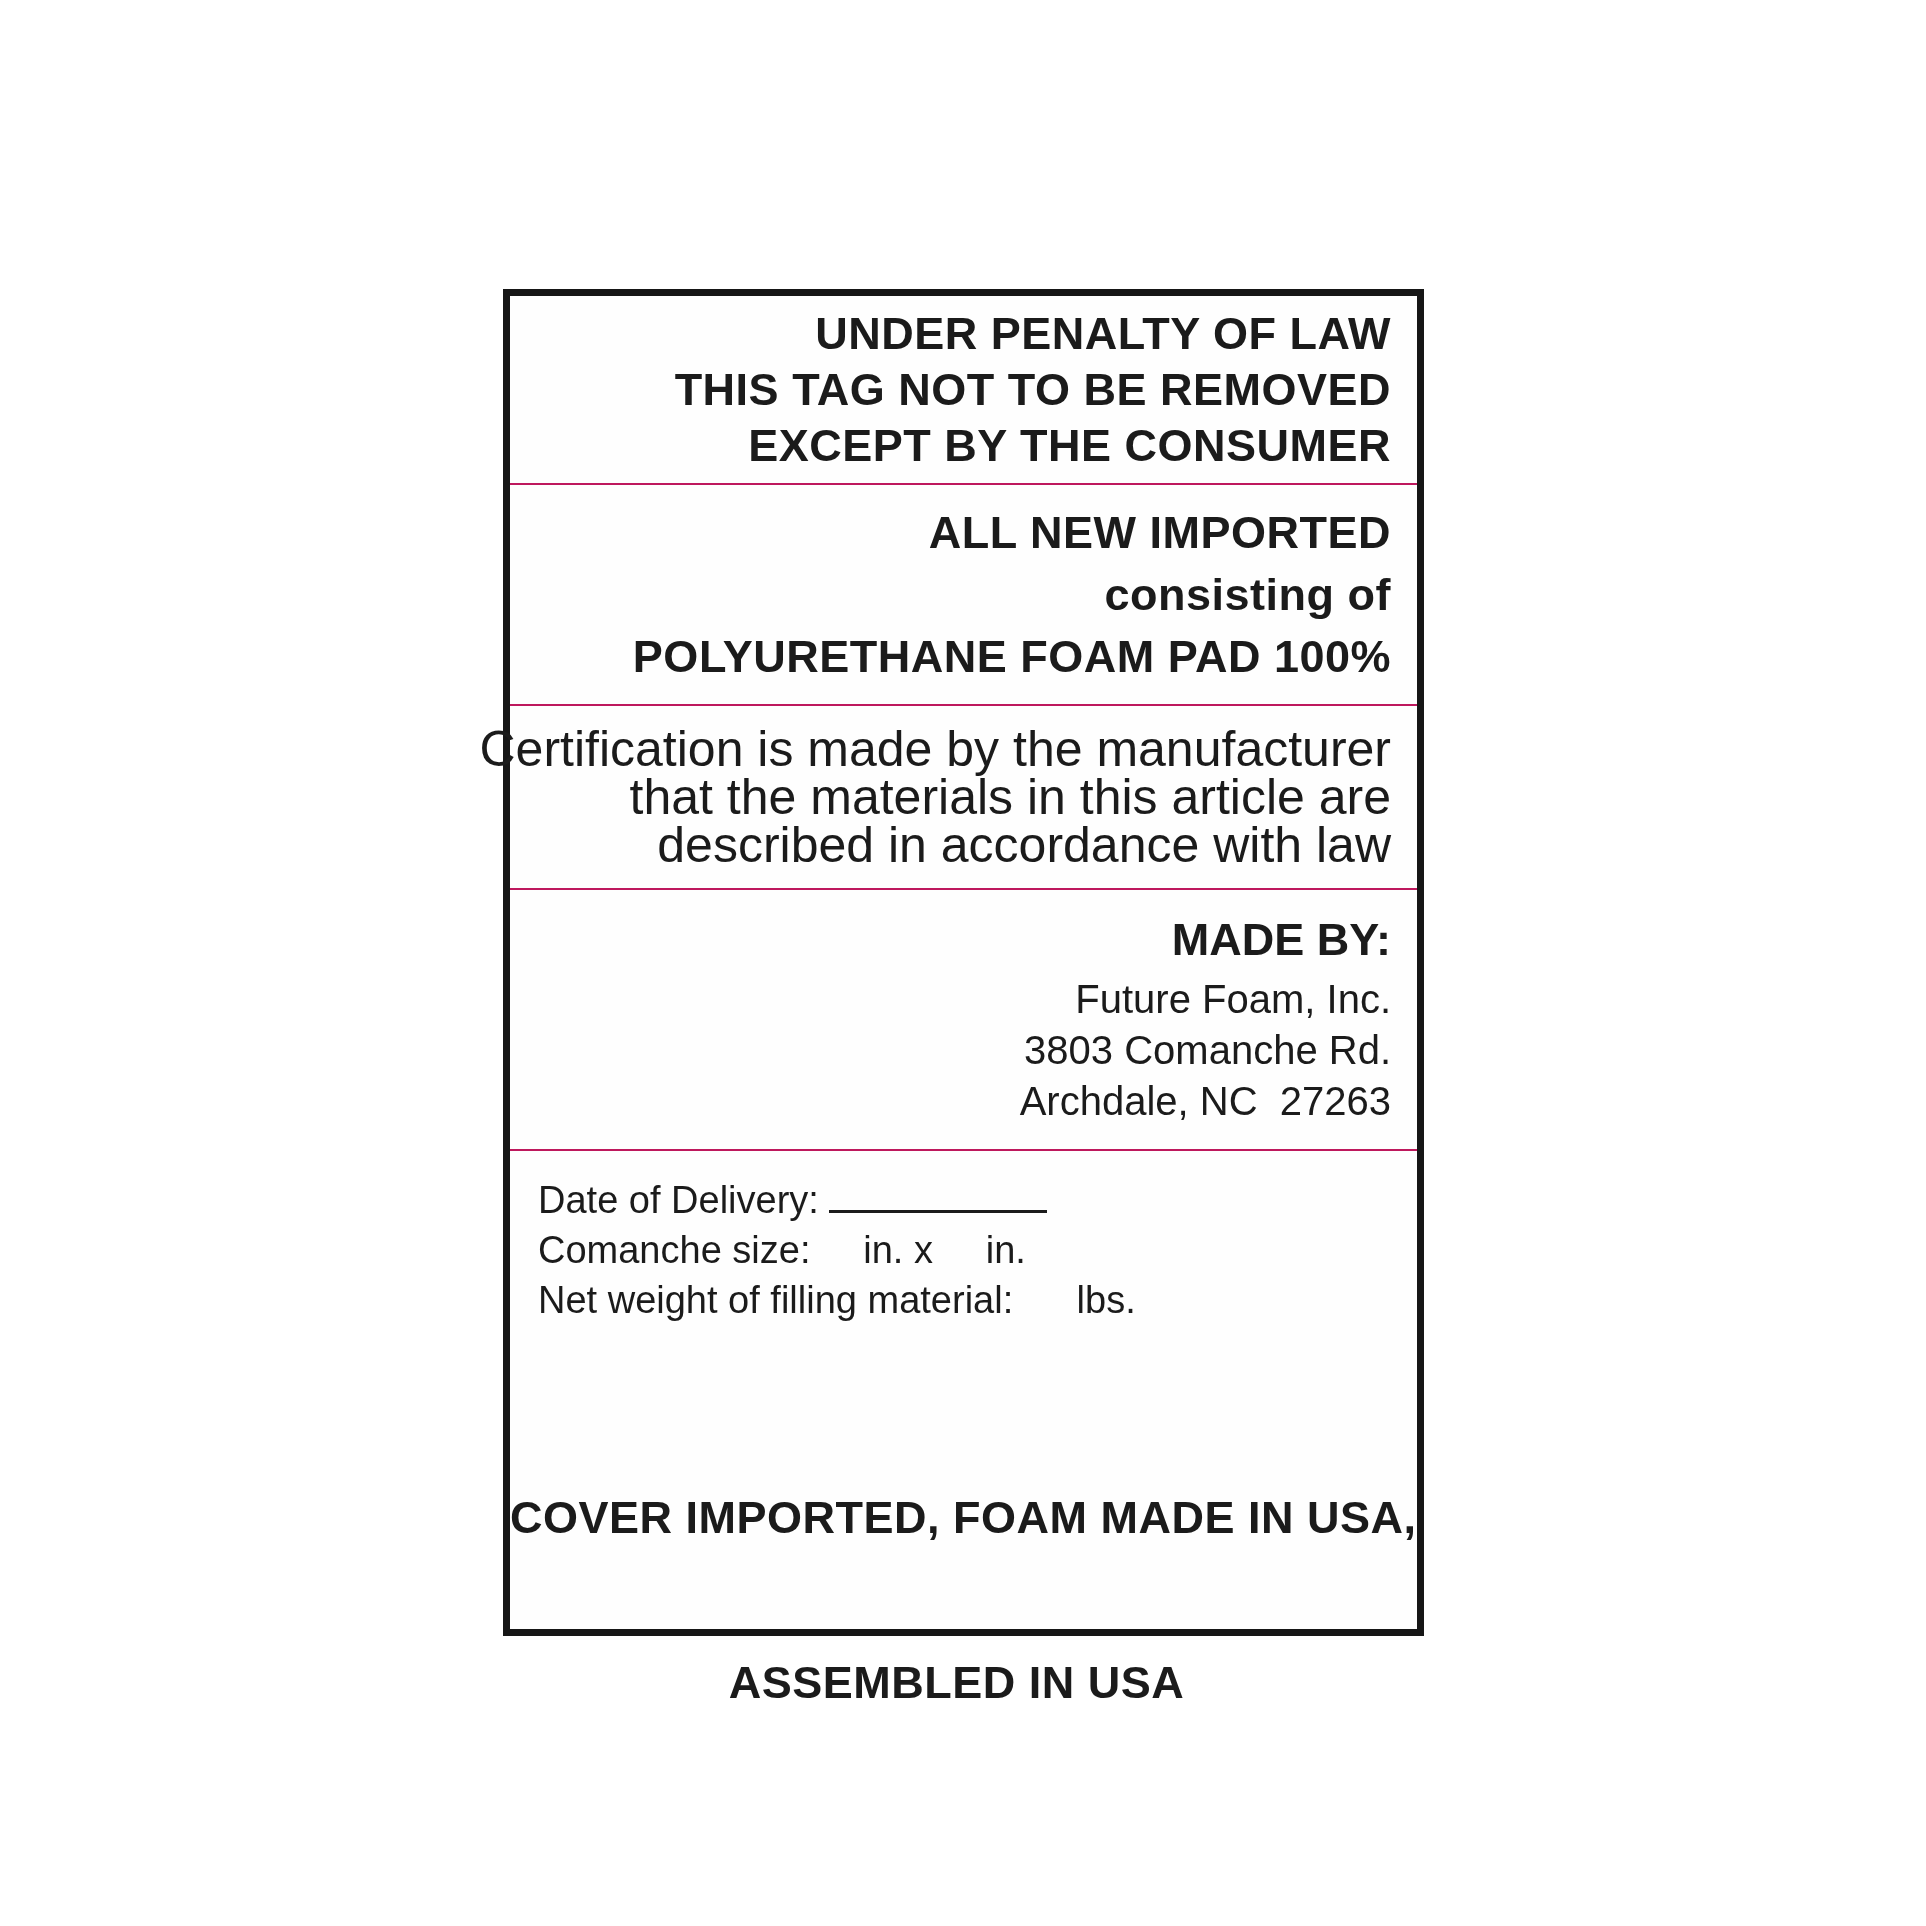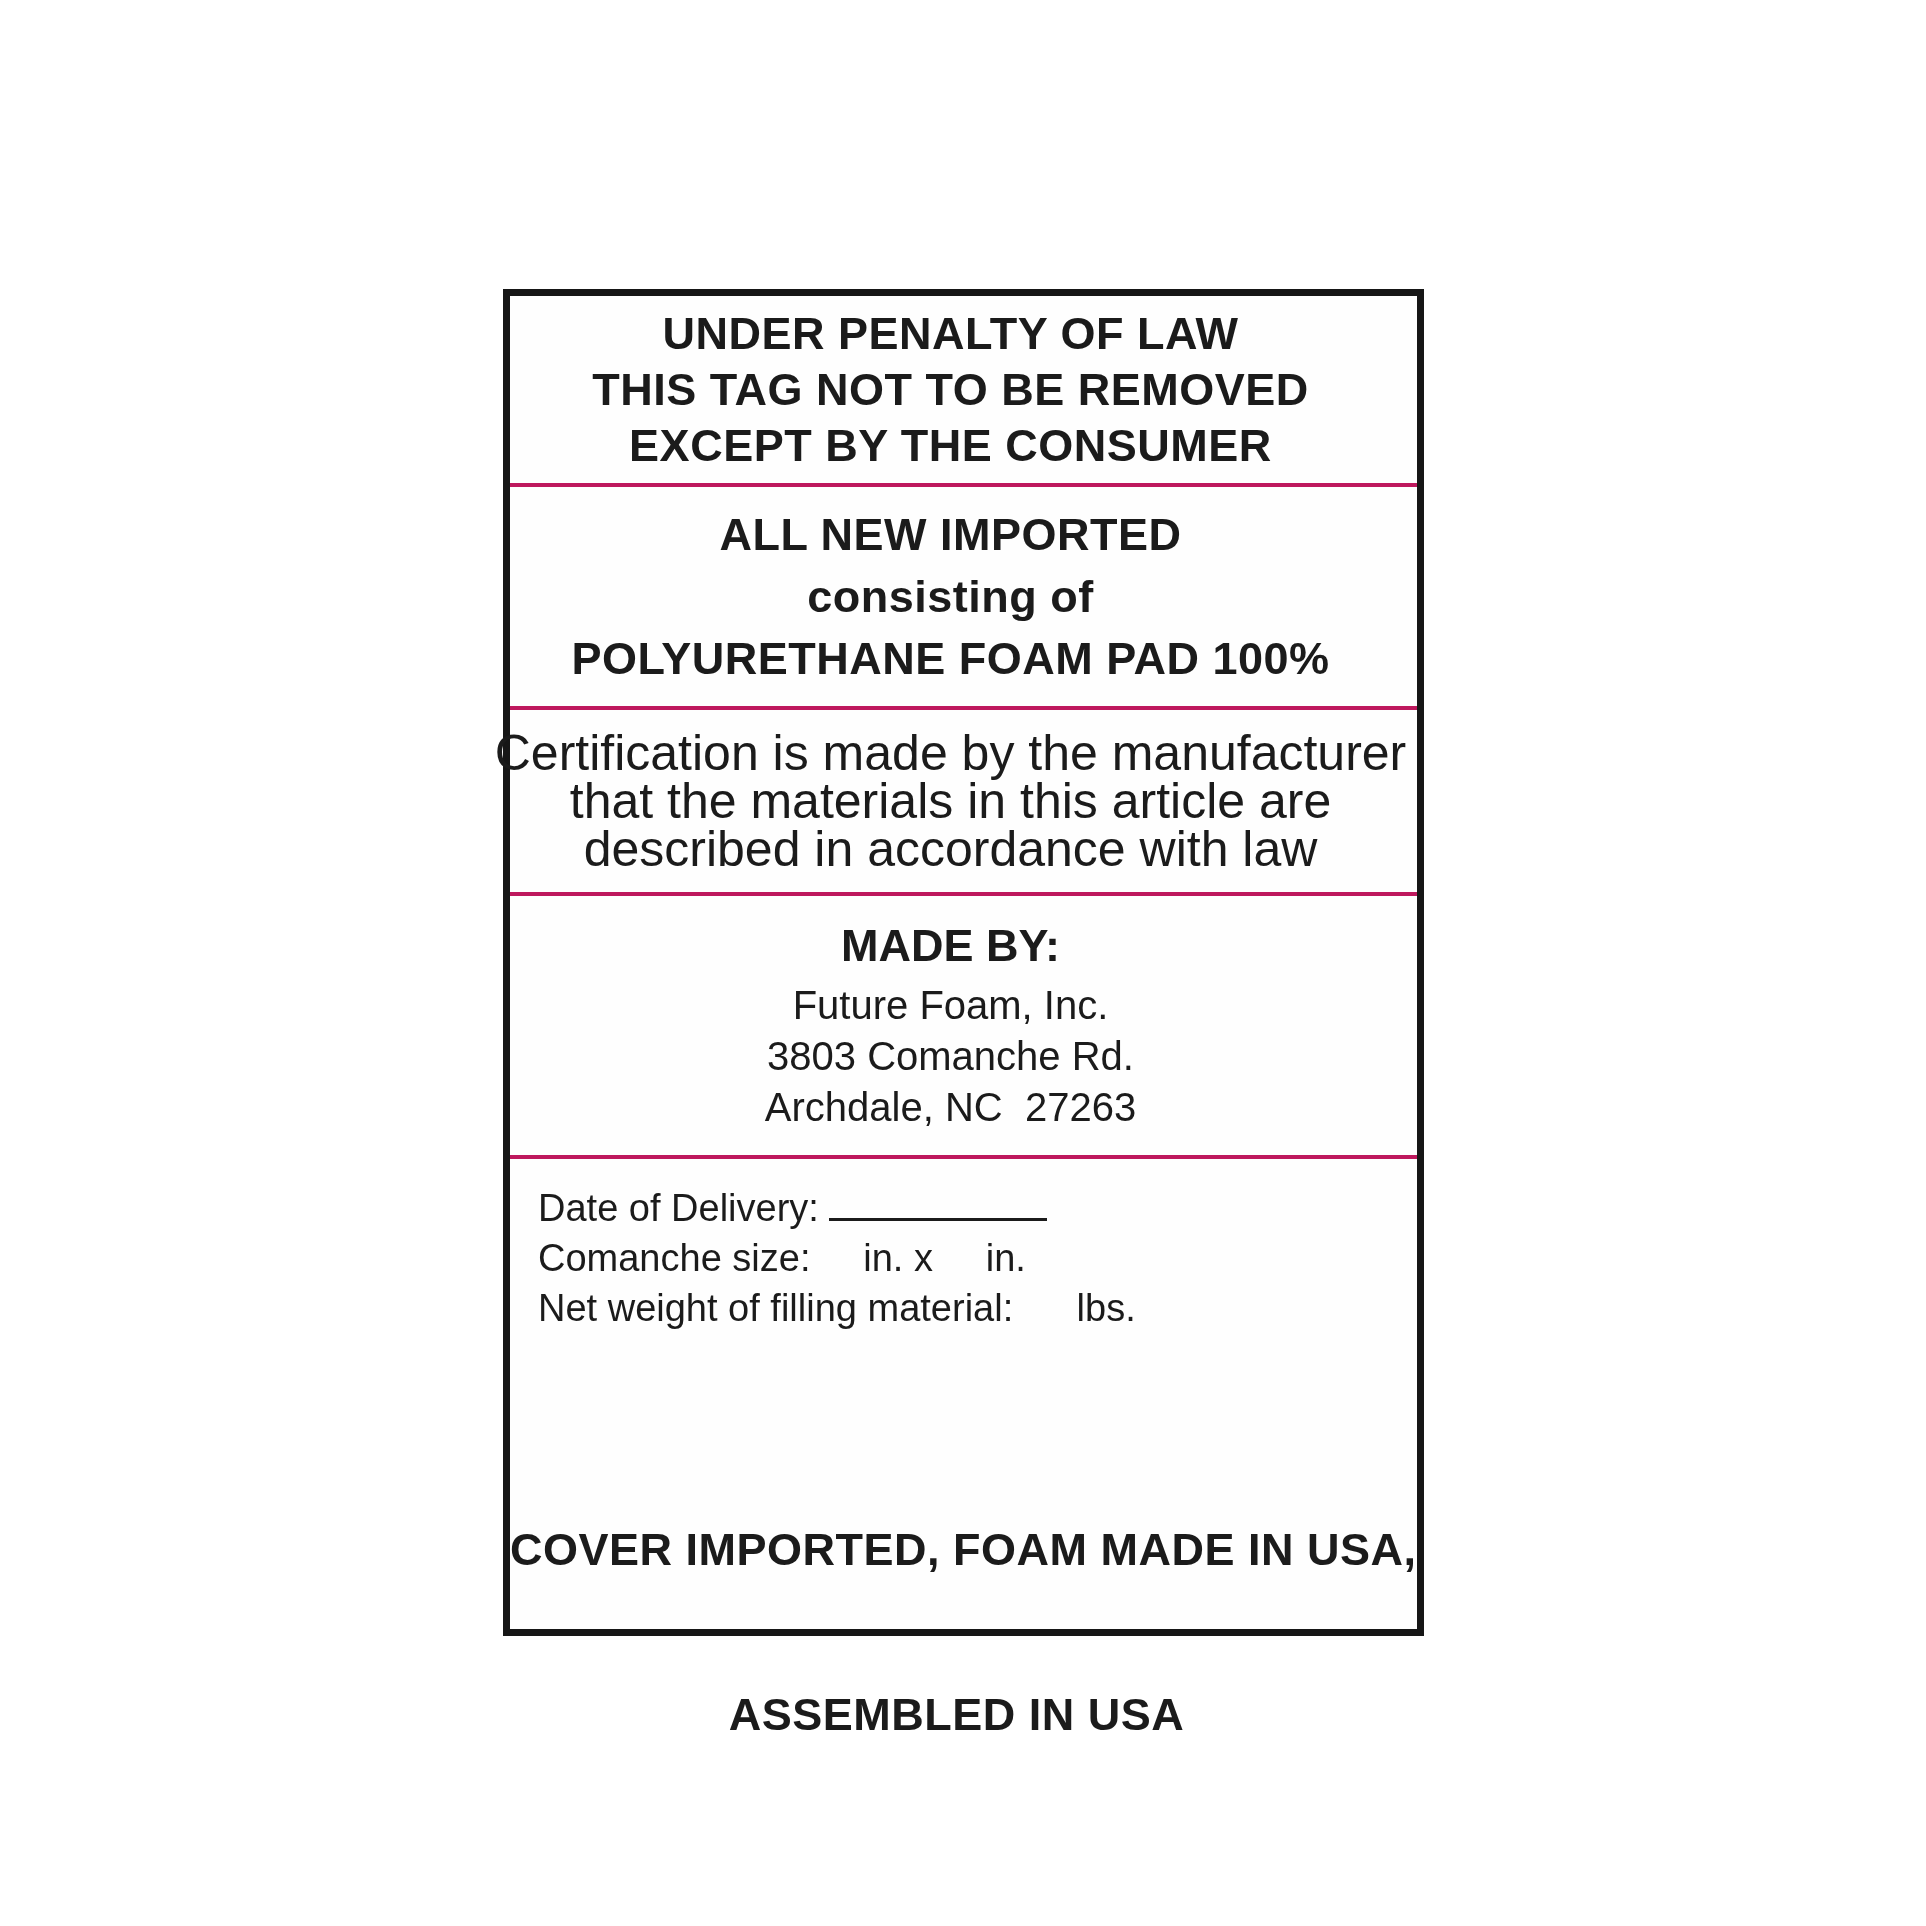--- a/index.html
+++ b/index.html
@@ -22,42 +22,41 @@
     width: 921px;
     height: 1347px;
     border: 7px solid #161616;
     box-sizing: border-box;
     background: #fefefe;
     display: flex;
     flex-direction: column;
   }
   .sec {
     box-sizing: content-box;
-    border-bottom: 4px solid #be185d;
+    border-bottom: 2px solid #be185d;
     display: flex;
     flex-direction: column;
     justify-content: center;
-    align-items: center;
+    align-items: flex-end;
     text-align: center;
     padding-right: 26px; 
   }
   .sec:last-child { border-bottom: none; }
 
   .sec-penalty   { height: 187px; }
   .sec-material  { height: 219px; }
   .sec-reg       { height: 97px;  }
   .sec-cert      { height: 182px; }
   .sec-madeby    { height: 259px; }
   .sec-details   {
     height: 358px;
     justify-content: flex-start;
     align-items: stretch;
     text-align: left;
     padding-right: 0;
-    gap: 24px;
   }
 
   .bold-line {
     font-weight: 700;
     font-size: 45px;
     line-height: 56px;
     letter-spacing: 0.5px;
     white-space: pre;
   }
   .sec-material .bold-line { line-height: 62px; }

